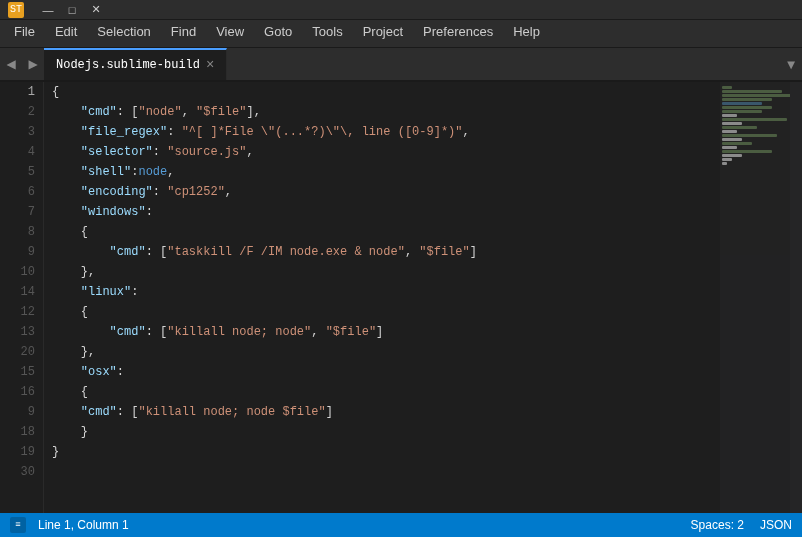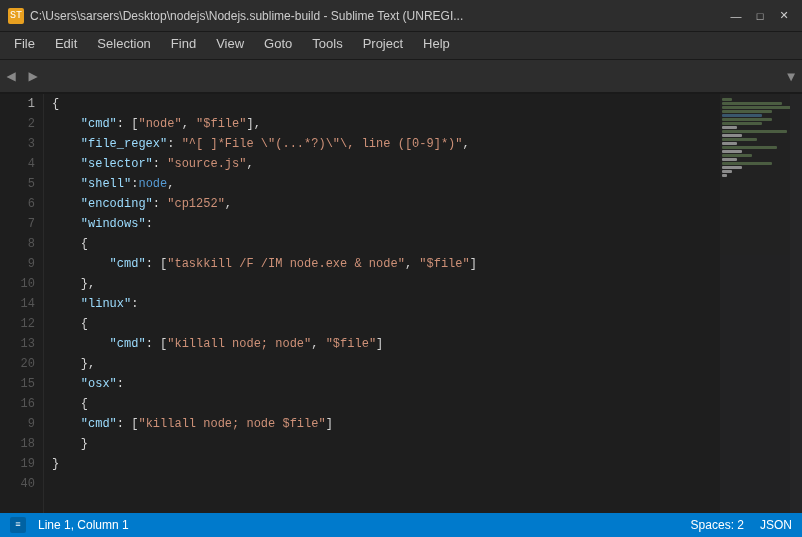--- a/index.html
+++ b/index.html
@@ -9,21 +9,21 @@
       background: #1e1e1e;
       font-family: 'Consolas', 'Courier New', monospace;
       overflow: hidden;
       display: flex;
       flex-direction: column;
     }
 
     
     #title-bar {
       background: #2d2d2d;
-      height: 32px;
+      height: 20px;
       display: flex;
       align-items: center;
       padding: 0 8px;
       border-bottom: 1px solid #1a1a1a;
       flex-shrink: 0;
     }
     #title-icon {
       width: 16px;
       height: 16px;
       margin-right: 6px;
@@ -249,43 +249,49 @@
       align-items: center;
       justify-content: center;
       margin-right: 4px;
     }
   </style>
 </head>
 <body>
 
 <div id="title-bar">
   <div id="title-icon">ST</div>
-  <span id="title-text">C:\Users\sarsers\Desktop\nodejs\Nodejs.sublime-build - Sublime Text (UNREGI...</span>
   <div id="window-controls">
     <button class="win-btn">—</button>
     <button class="win-btn">□</button>
     <button class="win-btn close">✕</button>
   </div>
 </div>
 
 <div id="menu-bar">
 <div class="menu-item">File</div>
     <div class="menu-item">Edit</div>
     <div class="menu-item">Selection</div>
     <div class="menu-item">Find</div>
     <div class="menu-item">View</div>
     <div class="menu-item">Goto</div>
     <div class="menu-item">Tools</div>
     <div class="menu-item">Project</div>
+    <div class="menu-item">Preferences</div>
     <div class="menu-item">Help</div>
   </div>
 
 <div id="tab-bar">
   <button id="scroll-left">◀</button>
   <button id="scroll-right">▶</button>
+  <div id="tab-list">
+    <div class="tab active">
+      <span>Nodejs.sublime-build</span>
+      <span class="tab-close">×</span>
+    </div>
+  </div>
   <button id="tab-dropdown">▼</button>
 </div>
 
 <div id="editor-area">
 
   <div id="gutter">
   <div class="line-number active">1</div>
       <div class="line-number">2</div>
       <div class="line-number">3</div>
       <div class="line-number">4</div>
@@ -297,21 +303,21 @@
       <div class="line-number">10</div>
       <div class="line-number">14</div>
       <div class="line-number">12</div>
       <div class="line-number">13</div>
       <div class="line-number">20</div>
       <div class="line-number">15</div>
       <div class="line-number">16</div>
       <div class="line-number">9</div>
       <div class="line-number">18</div>
       <div class="line-number">19</div>
-      <div class="line-number">40</div>
+      <div class="line-number">30</div>
     </div>
 
   <div id="code-content">
   <div class="code-line"><span style="color:#d4d4d4">{</span></div>
       <div class="code-line">    <span style="color:#9cdcfe">"cmd"</span>: <span style="color:#d4d4d4">[</span><span style="color:#ce9178">"node"</span><span style="color:#d4d4d4">, </span><span style="color:#ce9178">"$file"</span><span style="color:#d4d4d4">]</span><span style="color:#d4d4d4">,</span></div>
       <div class="code-line">    <span style="color:#9cdcfe">"file_regex"</span>: <span style="color:#ce9178">"^[ ]*File \"(...*?)\"\, line ([0-9]*)"</span><span style="color:#d4d4d4">,</span></div>
       <div class="code-line">    <span style="color:#9cdcfe">"selector"</span>: <span style="color:#ce9178">"source.js"</span><span style="color:#d4d4d4">,</span></div>
       <div class="code-line">    <span style="color:#9cdcfe">"shell"</span>:<span style="color:#569cd6">node</span><span style="color:#d4d4d4">,</span></div>
       <div class="code-line">    <span style="color:#9cdcfe">"encoding"</span>: <span style="color:#ce9178">"cp1252"</span><span style="color:#d4d4d4">,</span></div>
       <div class="code-line">    <span style="color:#9cdcfe">"windows"</span>:<span style="color:#d4d4d4"></span></div>

